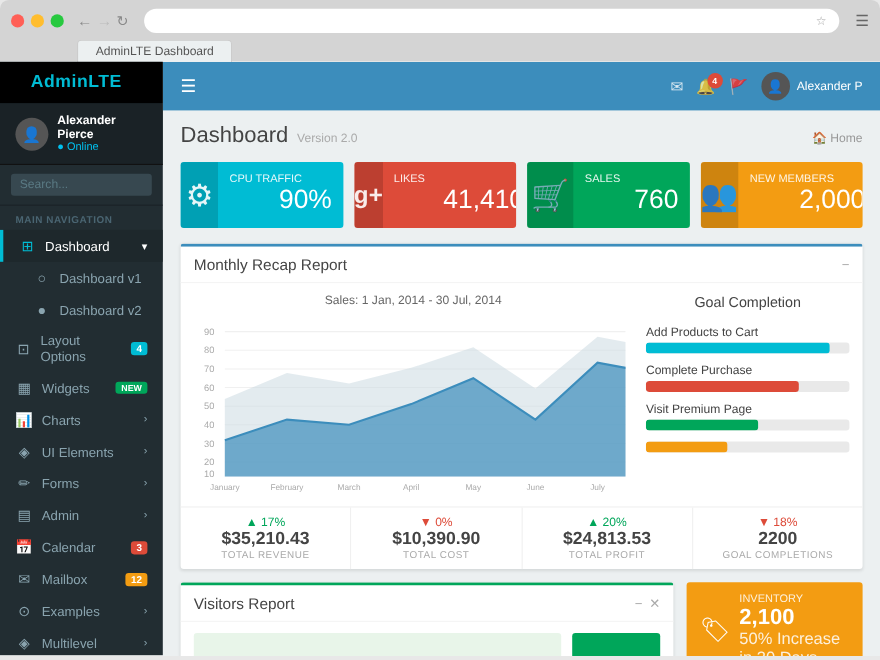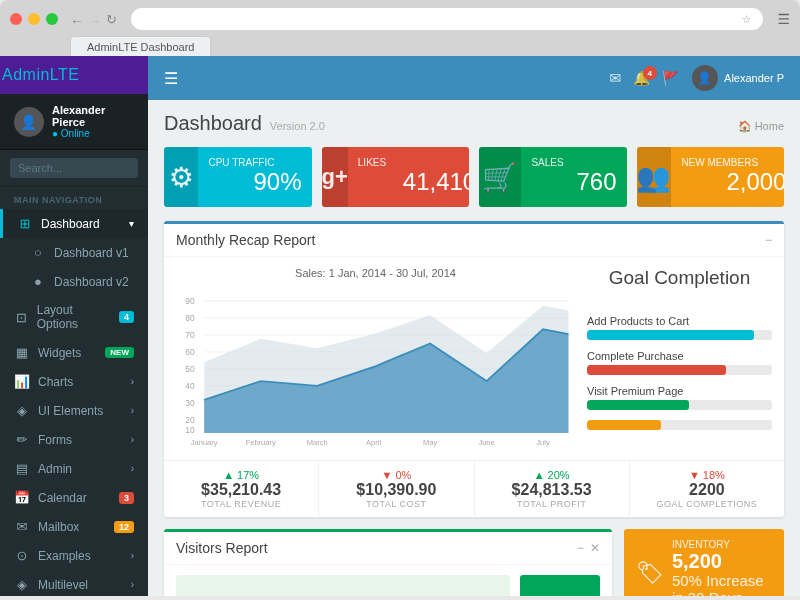--- a/index.html
+++ b/index.html
@@ -13,21 +13,21 @@
     .app-container {
       display: flex; height: 540px; background: #ecf0f1; overflow: hidden;
     }
 
     
     .sidebar {
       width: 148px; background: #222d32; color: #8aa4af; flex-shrink: 0;
       overflow: hidden; display: flex; flex-direction: column;
     }
     .sidebar-logo {
-      background: #4c1d95; padding: 10px 2px; font-size: 16px; font-weight: normal;
+      background: #000000; padding: 10px 28px; font-size: 16px; font-weight: bold;
       color: white; letter-spacing: 0.5px;
     }
     .sidebar-logo span { color: #00bcd4; }
     .sidebar-user {
       background: #1a2226; padding: 10px 14px; display: flex; align-items: center; gap: 8px;
       border-bottom: 1px solid #111;
     }
     .user-avatar {
       width: 30px; height: 30px; border-radius: 50%; background: #555;
       display: flex; align-items: center; justify-content: center;
@@ -115,21 +115,21 @@
     .box-green { background: #00a65a; }
     .box-yellow { background: #f39c12; }
     .box-header {
       padding: 8px 12px; border-bottom: 1px solid #f4f4f4;
       display: flex; align-items: center; justify-content: space-between;
     }
     .box-title { font-size: 14px; color: #444; font-weight: 500; }
     .box-tools { display: flex; gap: 6px; }
     .box-tool-btn { background: none; border: none; color: #aaa; cursor: pointer; font-size: 12px; }
     .chart-title { font-size: 11px; color: #666; text-align: center; margin-bottom: 8px; }
-    .goal-title { font-size: 19px; color: #444; font-weight: 500; margin-bottom: 26px; text-align: center; }
+    .goal-title { font-size: 13px; color: #444; font-weight: 500; margin-bottom: 14px; text-align: center; }
     .goal-item { margin-bottom: 10px; }
     .goal-label { font-size: 11px; color: #444; margin-bottom: 3px; }
     .progress-bar { height: 10px; background: #e9e9e9; border-radius: 3px; overflow: hidden; }
     .progress-fill { height: 100%; border-radius: 3px; }
     .fill-aqua { background: #00bcd4; }
     .fill-red { background: #dd4b39; }
     .fill-green { background: #00a65a; }
     .fill-yellow { background: #f39c12; }
 
     
@@ -431,21 +431,21 @@
             </div>
           </div>
         </div>
 
         <div style="display:flex; flex-direction:column; gap:8px; width:160px; flex-shrink:0;">
           <div style="background:#f39c12; border-radius:3px; padding:10px 12px; color:white;">
             <div style="display:flex; align-items:center; gap:8px;">
               <span style="font-size:22px;">🏷</span>
               <div>
                 <div style="font-size:10px; opacity:0.85; text-transform:uppercase;">INVENTORY</div>
-                <div style="font-size:20px; font-weight:bold; line-height:1.1;">5,200</div>
+                <div style="font-size:20px; font-weight:bold; line-height:1.1;">2,100</div>
                 <div style="font-size:15px; opacity:0.85;">50% Increase in 30 Days</div>
               </div>
             </div>
           </div>
 
         </div>
       </div>
 
     </div>
   </div>

